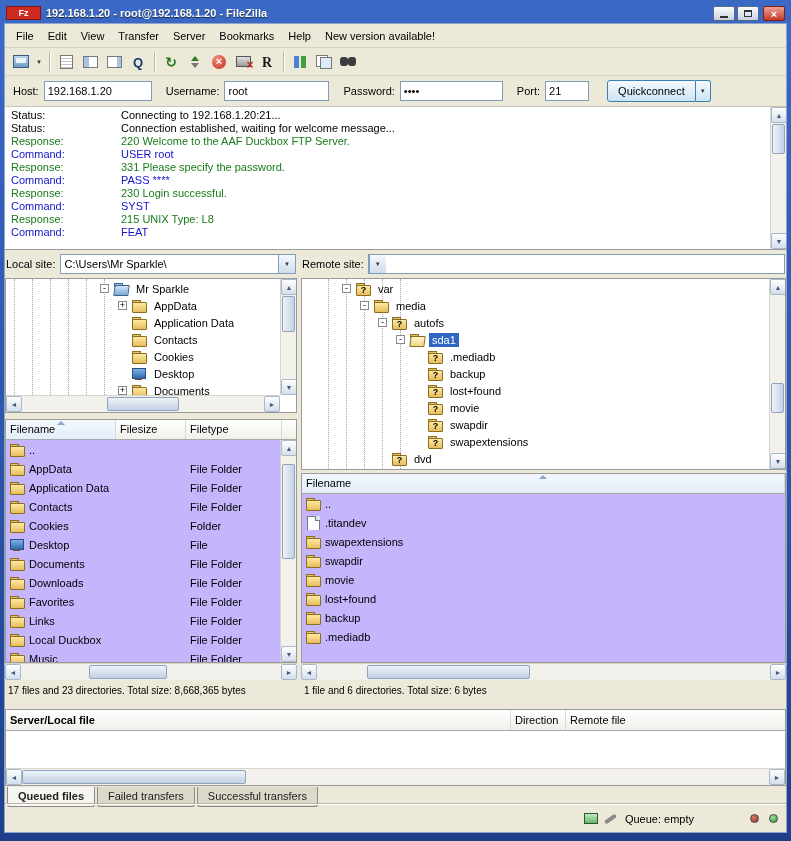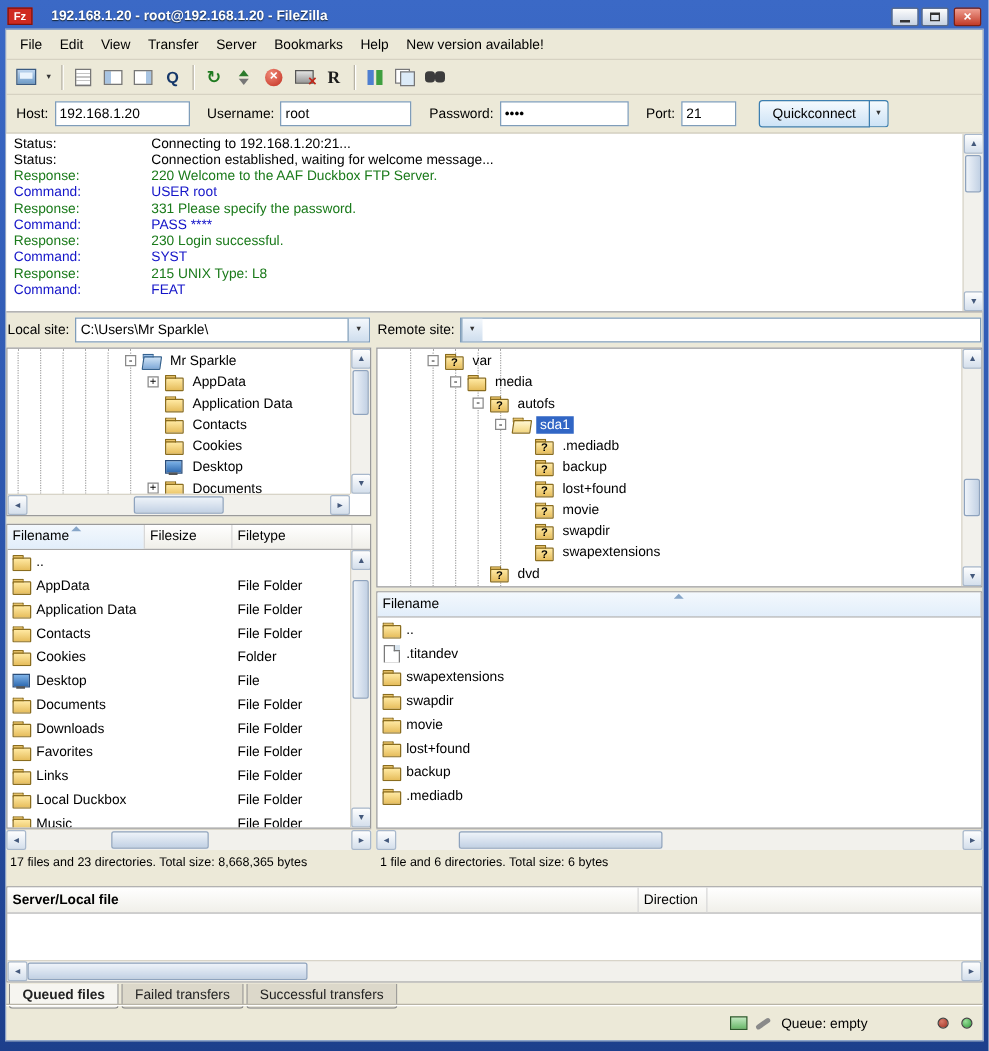--- a/index.html
+++ b/index.html
@@ -8,22 +8,22 @@
 
   .window{
     width:791px;height:841px;
     background:linear-gradient(180deg,#3b69c6,#2a52a8 60%,#1d3f8c);
     padding:3px 4px 8px 4px;
     display:flex;flex-direction:column;overflow:hidden;
   }
 
   
   .titlebar{height:20px;display:flex;align-items:center;padding:0 2px;flex:none;}
-  .app-icon{width:20px;height:14px;background:#cf2a21;border:1px solid #7e140f;color:#fff;
-    font:bold 9px/12px "Liberation Sans",sans-serif;text-align:center;margin-right:15px;flex:none;}
+  .app-icon{width:35px;height:14px;background:#cf2a21;border:1px solid #7e140f;color:#fff;
+    font:bold 9px/12px "Liberation Sans",sans-serif;text-align:center;margin-right:5px;flex:none;}
   .title-text{color:#fff;font-size:11px;font-weight:bold;text-shadow:0 1px 1px #123;white-space:nowrap;overflow:hidden;flex:1;}
   .win-btns{display:flex;align-items:center;flex:none;}
   .wbtn{width:22px;height:15px;margin-left:2px;border:1px solid #5a6a84;border-radius:2px;
     background:linear-gradient(#fdfdfd,#c7d2e2);display:flex;align-items:center;justify-content:center;}
   .wbtn.close{background:linear-gradient(#f0a092,#c23b28);border-color:#7e2013;margin-left:4px;}
   .glyph-min{width:8px;height:2px;background:#333;margin-top:7px;}
   .glyph-max{width:8px;height:7px;border:1px solid #333;border-top-width:2px;}
   .glyph-close::before{content:"×";color:#fff;font:bold 11px/1 "Liberation Sans",sans-serif;}
 
   
@@ -143,21 +143,21 @@
   .ic-folder-open-sel::after{content:"";position:absolute;left:1px;top:4px;width:13px;height:9px;
     background:linear-gradient(#cfe3f6,#7fa9d8);border:1px solid #35628f;border-radius:1px;transform:skewX(-8deg);}
   .ic-desktop::before{content:"";position:absolute;left:1px;top:2px;width:12px;height:9px;border:1px solid #2a4d7a;
     background:linear-gradient(#7db2e8,#2f6ab0);}
   .ic-desktop::after{content:"";position:absolute;left:4px;top:12px;width:7px;height:2px;background:#555;}
   .ic-file::before{content:"";position:absolute;left:2px;top:1px;width:11px;height:13px;background:#fff;border:1px solid #7a7a7a;}
   .ic-file::after{content:"";position:absolute;right:1px;top:1px;width:4px;height:4px;background:#d8e4ee;border-left:1px solid #7a7a7a;border-bottom:1px solid #7a7a7a;}
 
   
   .hsplit-inner{height:6px;flex:none;}
-  .listbox{background:#ffffff;border:1px solid #9a9a9a;position:relative;overflow:hidden;flex:1;min-height:0;display:flex;flex-direction:column;}
+  .listbox{background:#c4b5fd;border:1px solid #9a9a9a;position:relative;overflow:hidden;flex:1;min-height:0;display:flex;flex-direction:column;}
   .hdr{height:20px;display:flex;flex:none;background:linear-gradient(#fff,#f0efe9);border-bottom:1px solid #a8a8a8;}
   .hcell{font-size:11px;padding:3px 4px 0 4px;border-right:1px solid #d8d8d8;position:relative;white-space:nowrap;overflow:hidden;}
   .hcell.sorted{background:linear-gradient(#f3f8fd,#e2eefa);}
   .hfill{flex:1;border-right:none;}
   .sortmark{position:absolute;top:1px;left:50%;margin-left:-4px;width:0;height:0;
     border-left:4px solid transparent;border-right:4px solid transparent;border-bottom:4px solid #87a6c8;}
   .rows{flex:1;overflow:hidden;}
   .frow{display:flex;align-items:center;height:19px;font-size:11px;white-space:nowrap;}
   .cname{display:flex;align-items:center;padding-left:3px;overflow:hidden;flex:none;}
   .csize{flex:none;padding:0 4px;text-align:right;overflow:hidden;}
@@ -697,20 +697,21 @@
         <div class="pane-status">1 file and 6 directories. Total size: 6 bytes</div>
       </div>
     </div>
 
     <div class="qsplit"></div>
 
     <div class="queuebox">
       <div class="q-hdr">
         <span class="hcell qc1">Server/Local file</span>
         <span class="hcell qc2">Direction</span>
+        <span class="hcell qc3">Remote file</span>
       </div>
       <div class="q-body"></div>
       <div class="sb-h">
         <span class="sb-btn lf"></span>
         <span class="sb-track">
             <span class="sb-thumb" style="left:0;width:30%;"></span>
           </span>
         <span class="sb-btn rt"></span>
       </div>
     </div>

